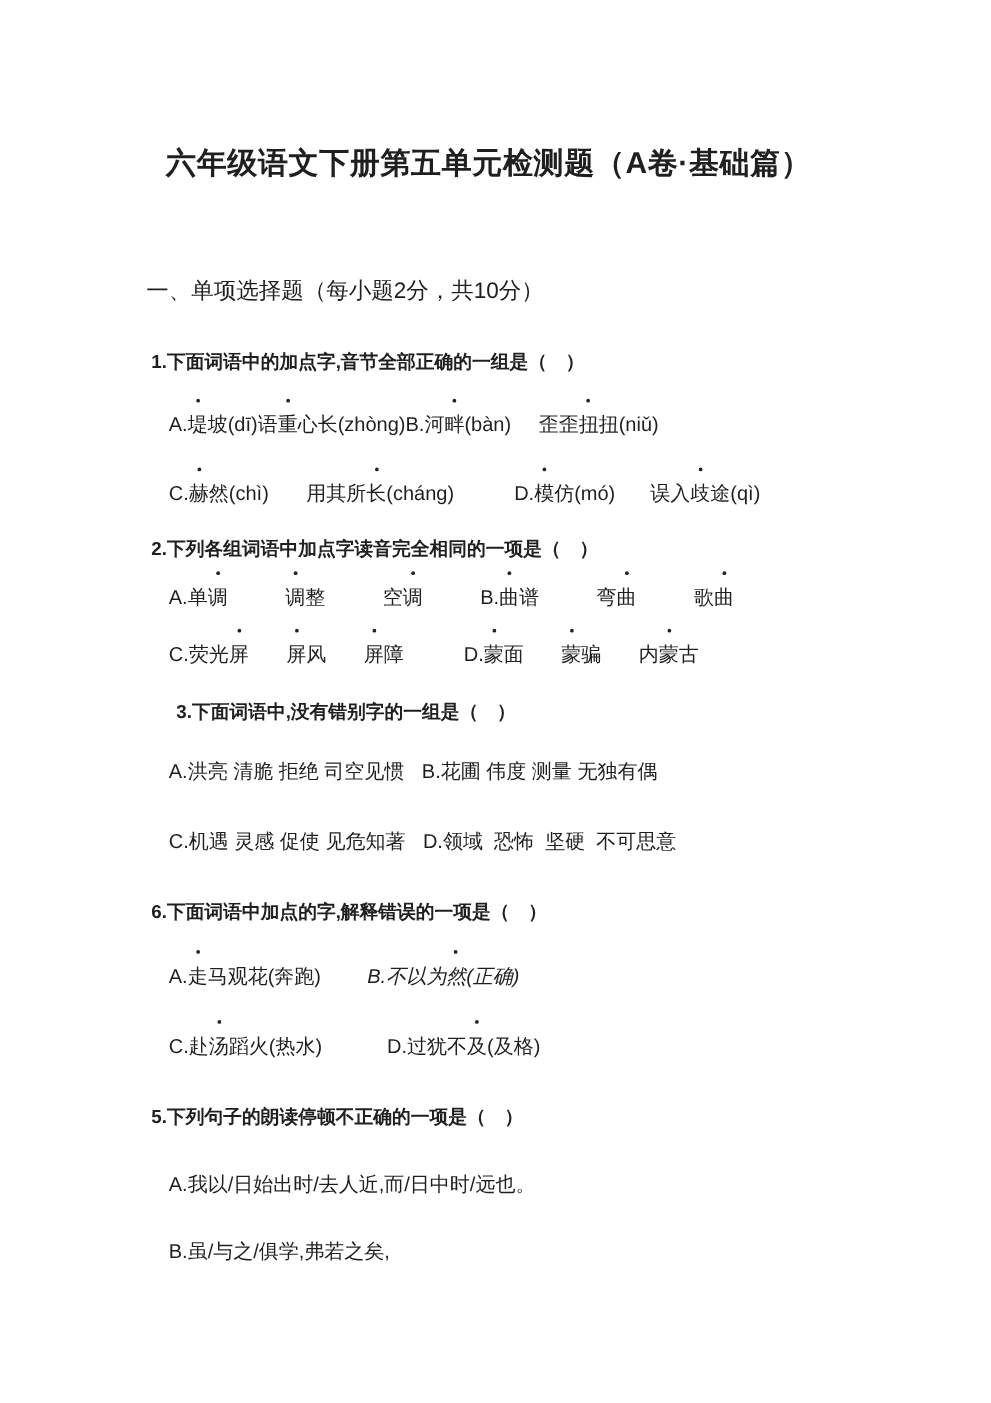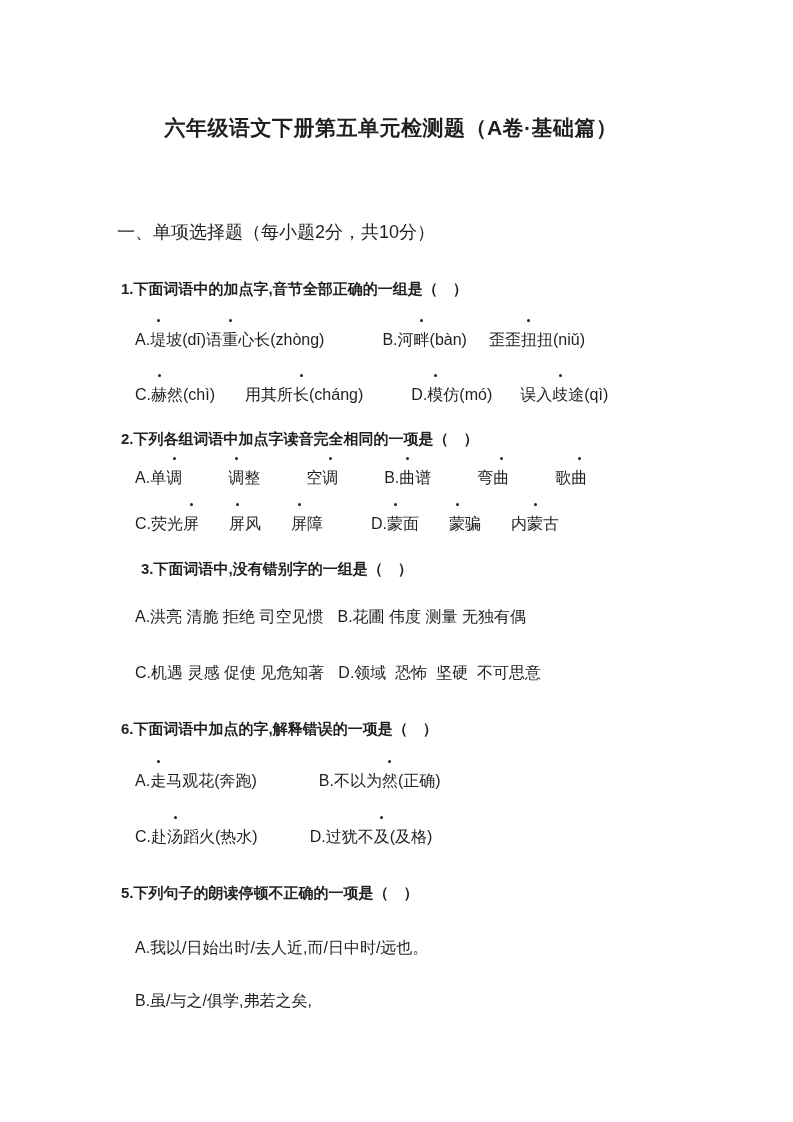--- a/index.html
+++ b/index.html
@@ -9,48 +9,48 @@
     background:#ffffff;
     font-family:"Liberation Sans","DejaVu Sans",sans-serif;
     color:#1f1f1f;
     overflow:hidden;
   }
   .abs{position:absolute;}
   .pre{white-space:pre-wrap;}
   .title{
     top:114px;left:0;width:782px;
     text-align:center;
-    font-size:21px;font-weight:700;
+    font-size:24px;font-weight:700;
     letter-spacing:0.5px;
   }
   .meta{top:176px;left:217px;font-size:15px;}
   .heading{top:220px;left:117px;font-size:18px;font-weight:400;}
   .stem{left:121px;font-size:15px;font-weight:700;}
   .opt{left:135px;font-size:16px;font-weight:400;}
   .row-flex{display:flex;align-items:flex-start;padding-top:14px;}
   .plainrow{display:flex;align-items:flex-start;}
   .seg{white-space:pre;}
   .char{position:relative;display:inline-block;white-space:pre;}
   .char.dotted::before{
     content:"";
     position:absolute;
     top:-11px;left:50%;margin-left:-1.5px;
     width:3px;height:3px;border-radius:50%;
     background:#222222;
   }
   
-  .gap-q1a .seg:nth-child(2){margin-left:58px;}
+  .gap-q1a .seg:nth-child(2){}
   .gap-q1a .seg:nth-child(3){margin-left:22px;}
   .gap-q1c .seg:nth-child(2){margin-left:30px;}
   .gap-q1c .seg:nth-child(3){margin-left:48px;}
   .gap-q1c .seg:nth-child(4){margin-left:28px;}
   .gap-q2a .seg + .seg{margin-left:46px;}
   .gap-q2c .seg + .seg{margin-left:30px;}
   .gap-q2c .seg:nth-child(4){margin-left:48px;}
-  .gap-q4a .seg + .seg{margin-left:62px;}
+  .gap-q4a .seg + .seg{margin-left:37px;font-style:italic;}
   .gap-q4c .seg + .seg{margin-left:52px;}
   .pair > span + span{margin-left:14px;}
   
   .y-q1stem{top:280px;} .y-q1a{top:316px;} .y-q1c{top:371px;}
   .y-q2stem{top:430px;} .y-q2a{top:454px;} .y-q2c{top:500px;}
   .y-q3stem{top:560px;margin-left:20px;} .y-q3a{top:607px;} .y-q3c{top:663px;}
   .y-q4stem{top:720px;} .y-q4a{top:757px;} .y-q4c{top:813px;}
   .y-q5stem{top:884px;} .y-q5a{top:938px;} .y-q5b{top:991px;}
 </style>
 </head>

